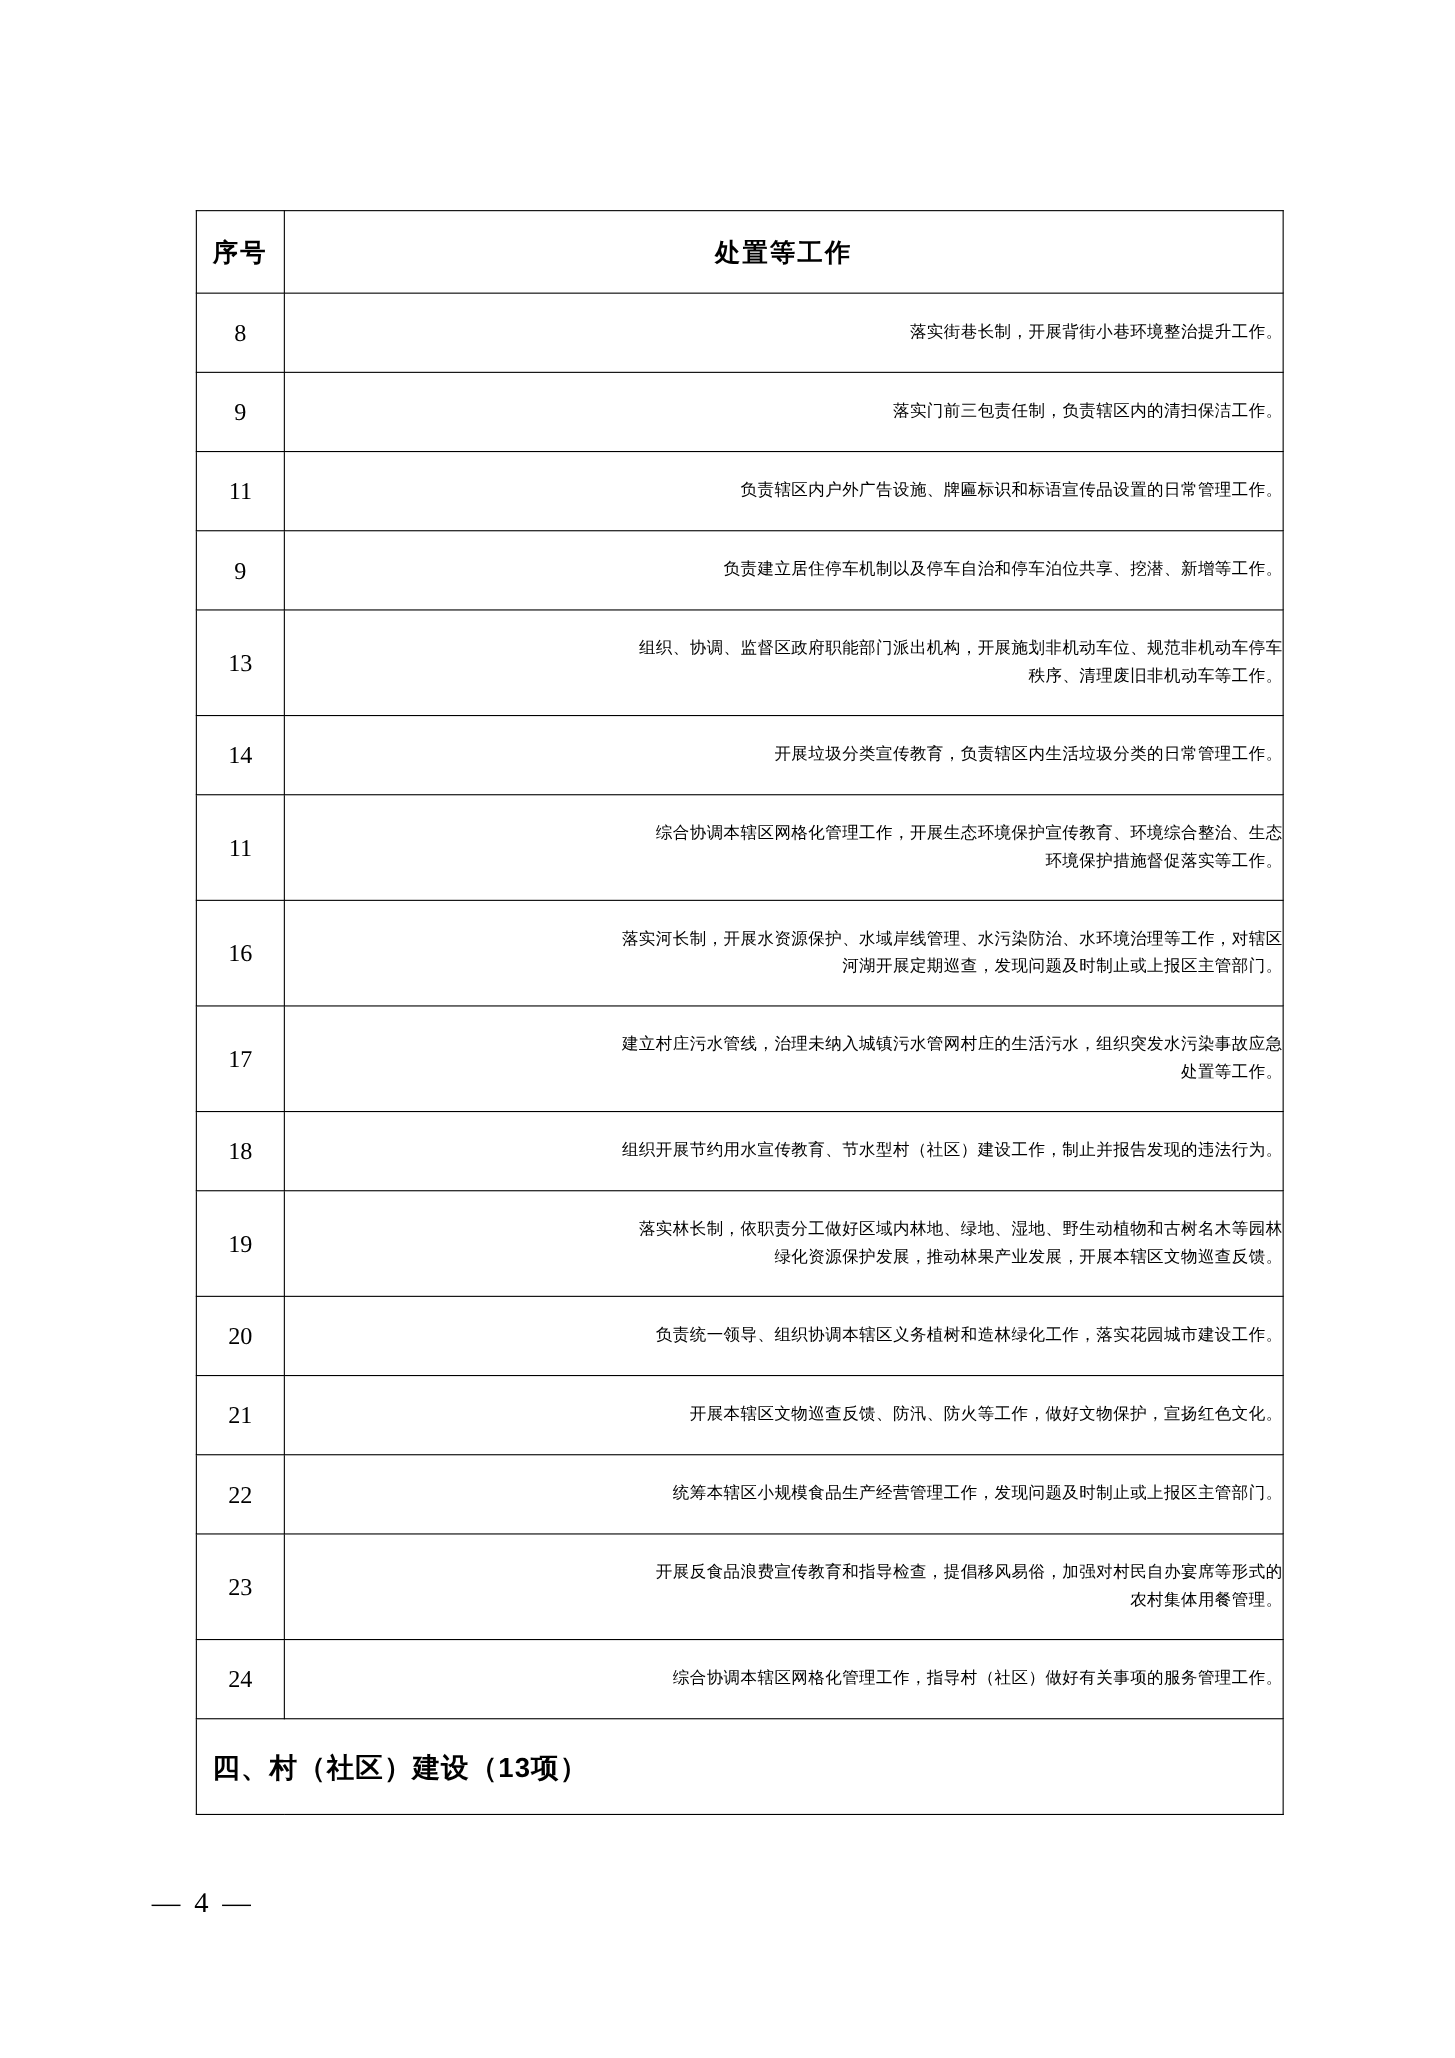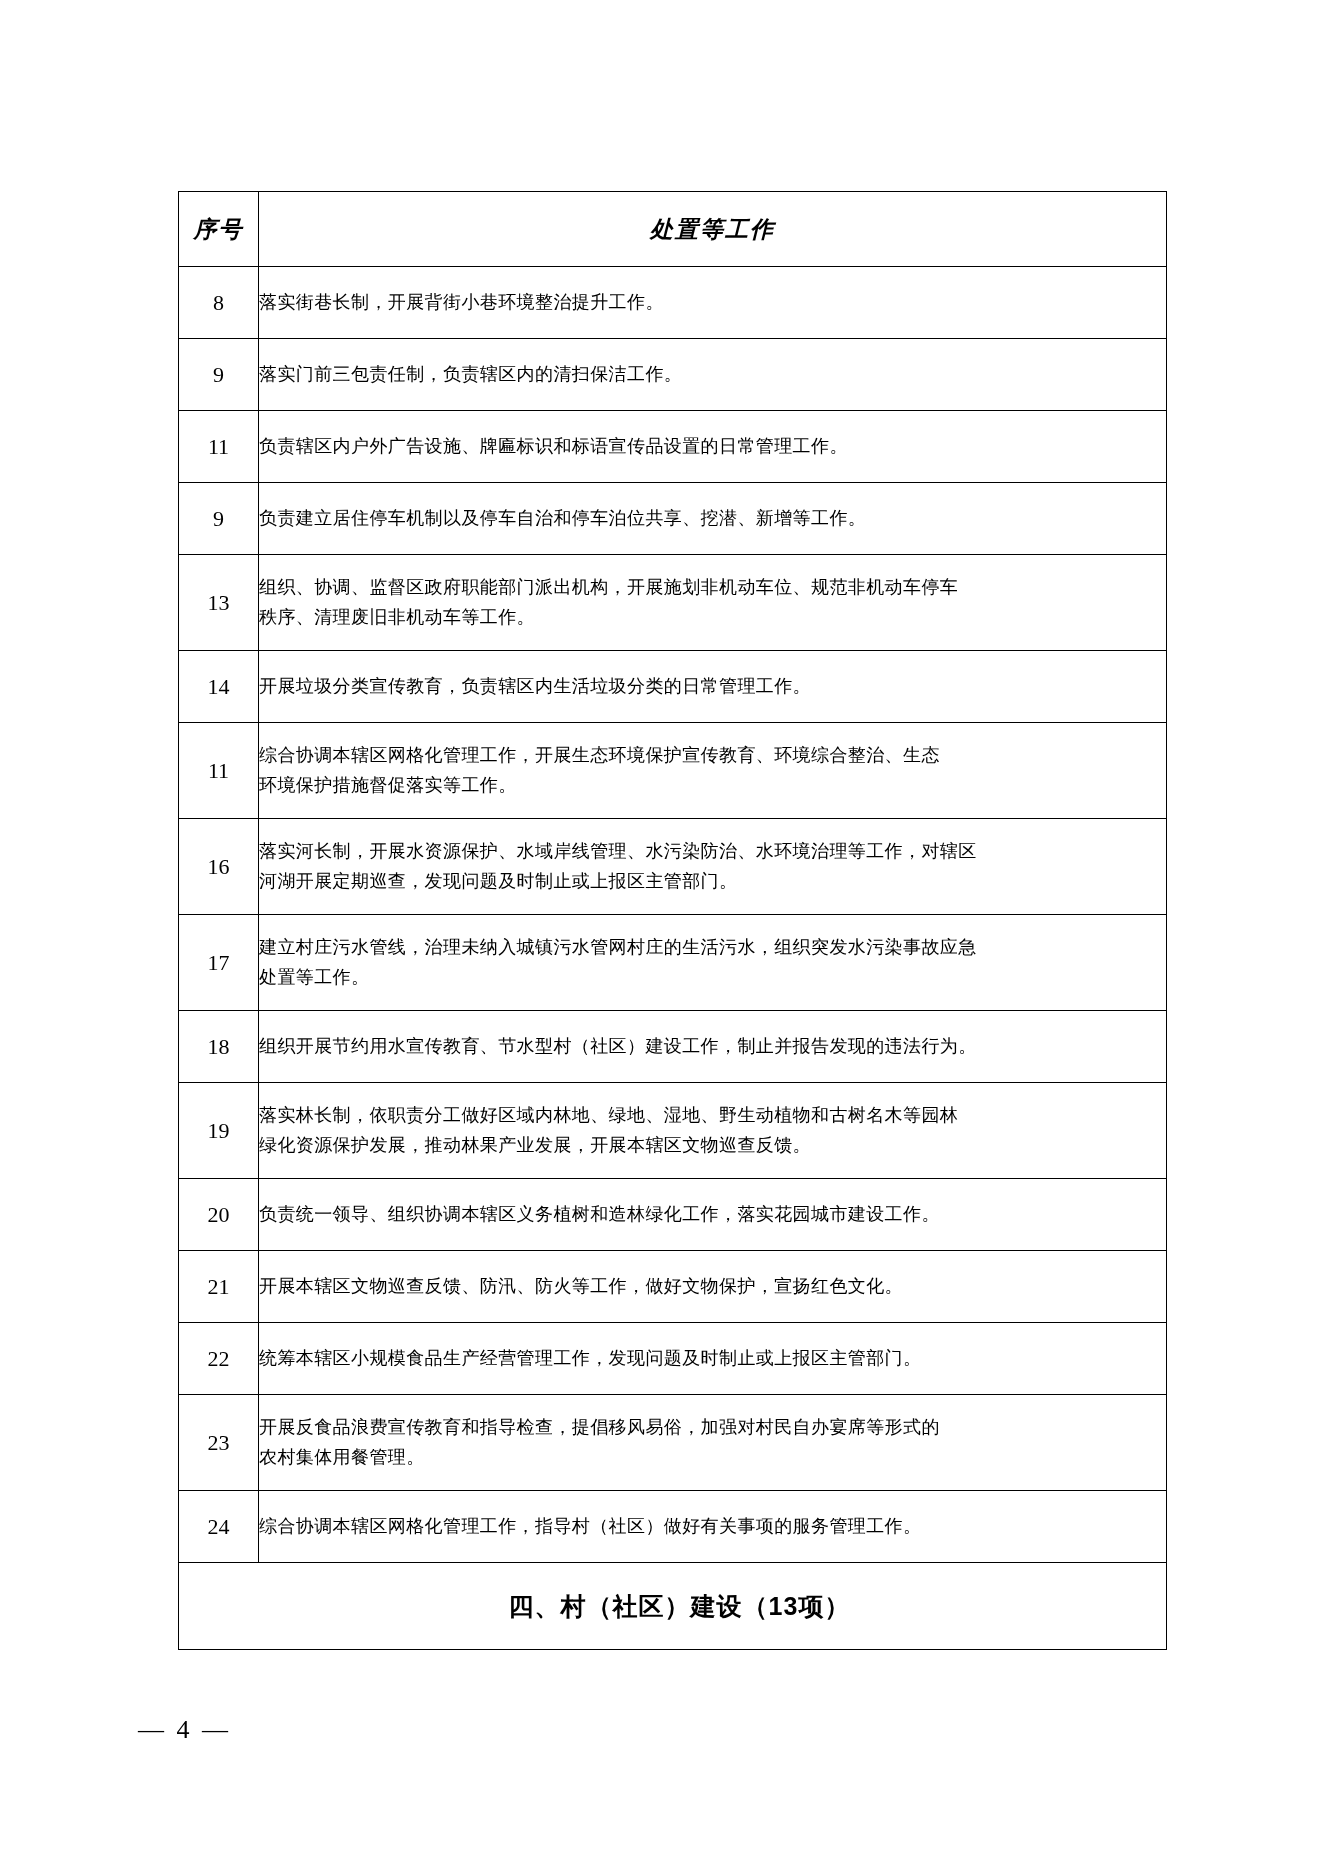--- a/index.html
+++ b/index.html
@@ -43,51 +43,49 @@
   col.c-name { width: 908px; }
 
   
   .hdr-num, .hdr-name {
     height: 74px;
     text-align: center;
     font-weight: bold;
     font-size: 23px;
     letter-spacing: 2px;
     font-family: "Liberation Sans", "DejaVu Sans", sans-serif;
-    font-style: italic;
   }
 
   .cell-num {
     text-align: center;
     font-size: 22px;
     font-family: "Liberation Serif", "DejaVu Serif", serif;
   }
 
   .cell-name {
-    text-align: left;
-    font-size: 18px;
+    text-align: right;
+    font-size: 15px;
     line-height: 1.62;
     padding: 6px 14px 6px 18px;
     letter-spacing: 0.4px;
     font-family: "Liberation Serif", "DejaVu Serif", serif;
   }
 
   tr.r1 { height: 72px; }
   tr.r2 { height: 96px; }
 
   .cell-name p {
     margin: 0;
   }
 
   
   .section-row td {
     height: 86px;
     padding: 0 0 0 14px;
     vertical-align: middle;
-    text-align: center;
   }
   .section-title {
     font-family: "Liberation Sans", "DejaVu Sans", sans-serif;
     font-weight: bold;
     font-size: 25px;
     letter-spacing: 1px;
   }
 
   .page-number {
     position: absolute;

